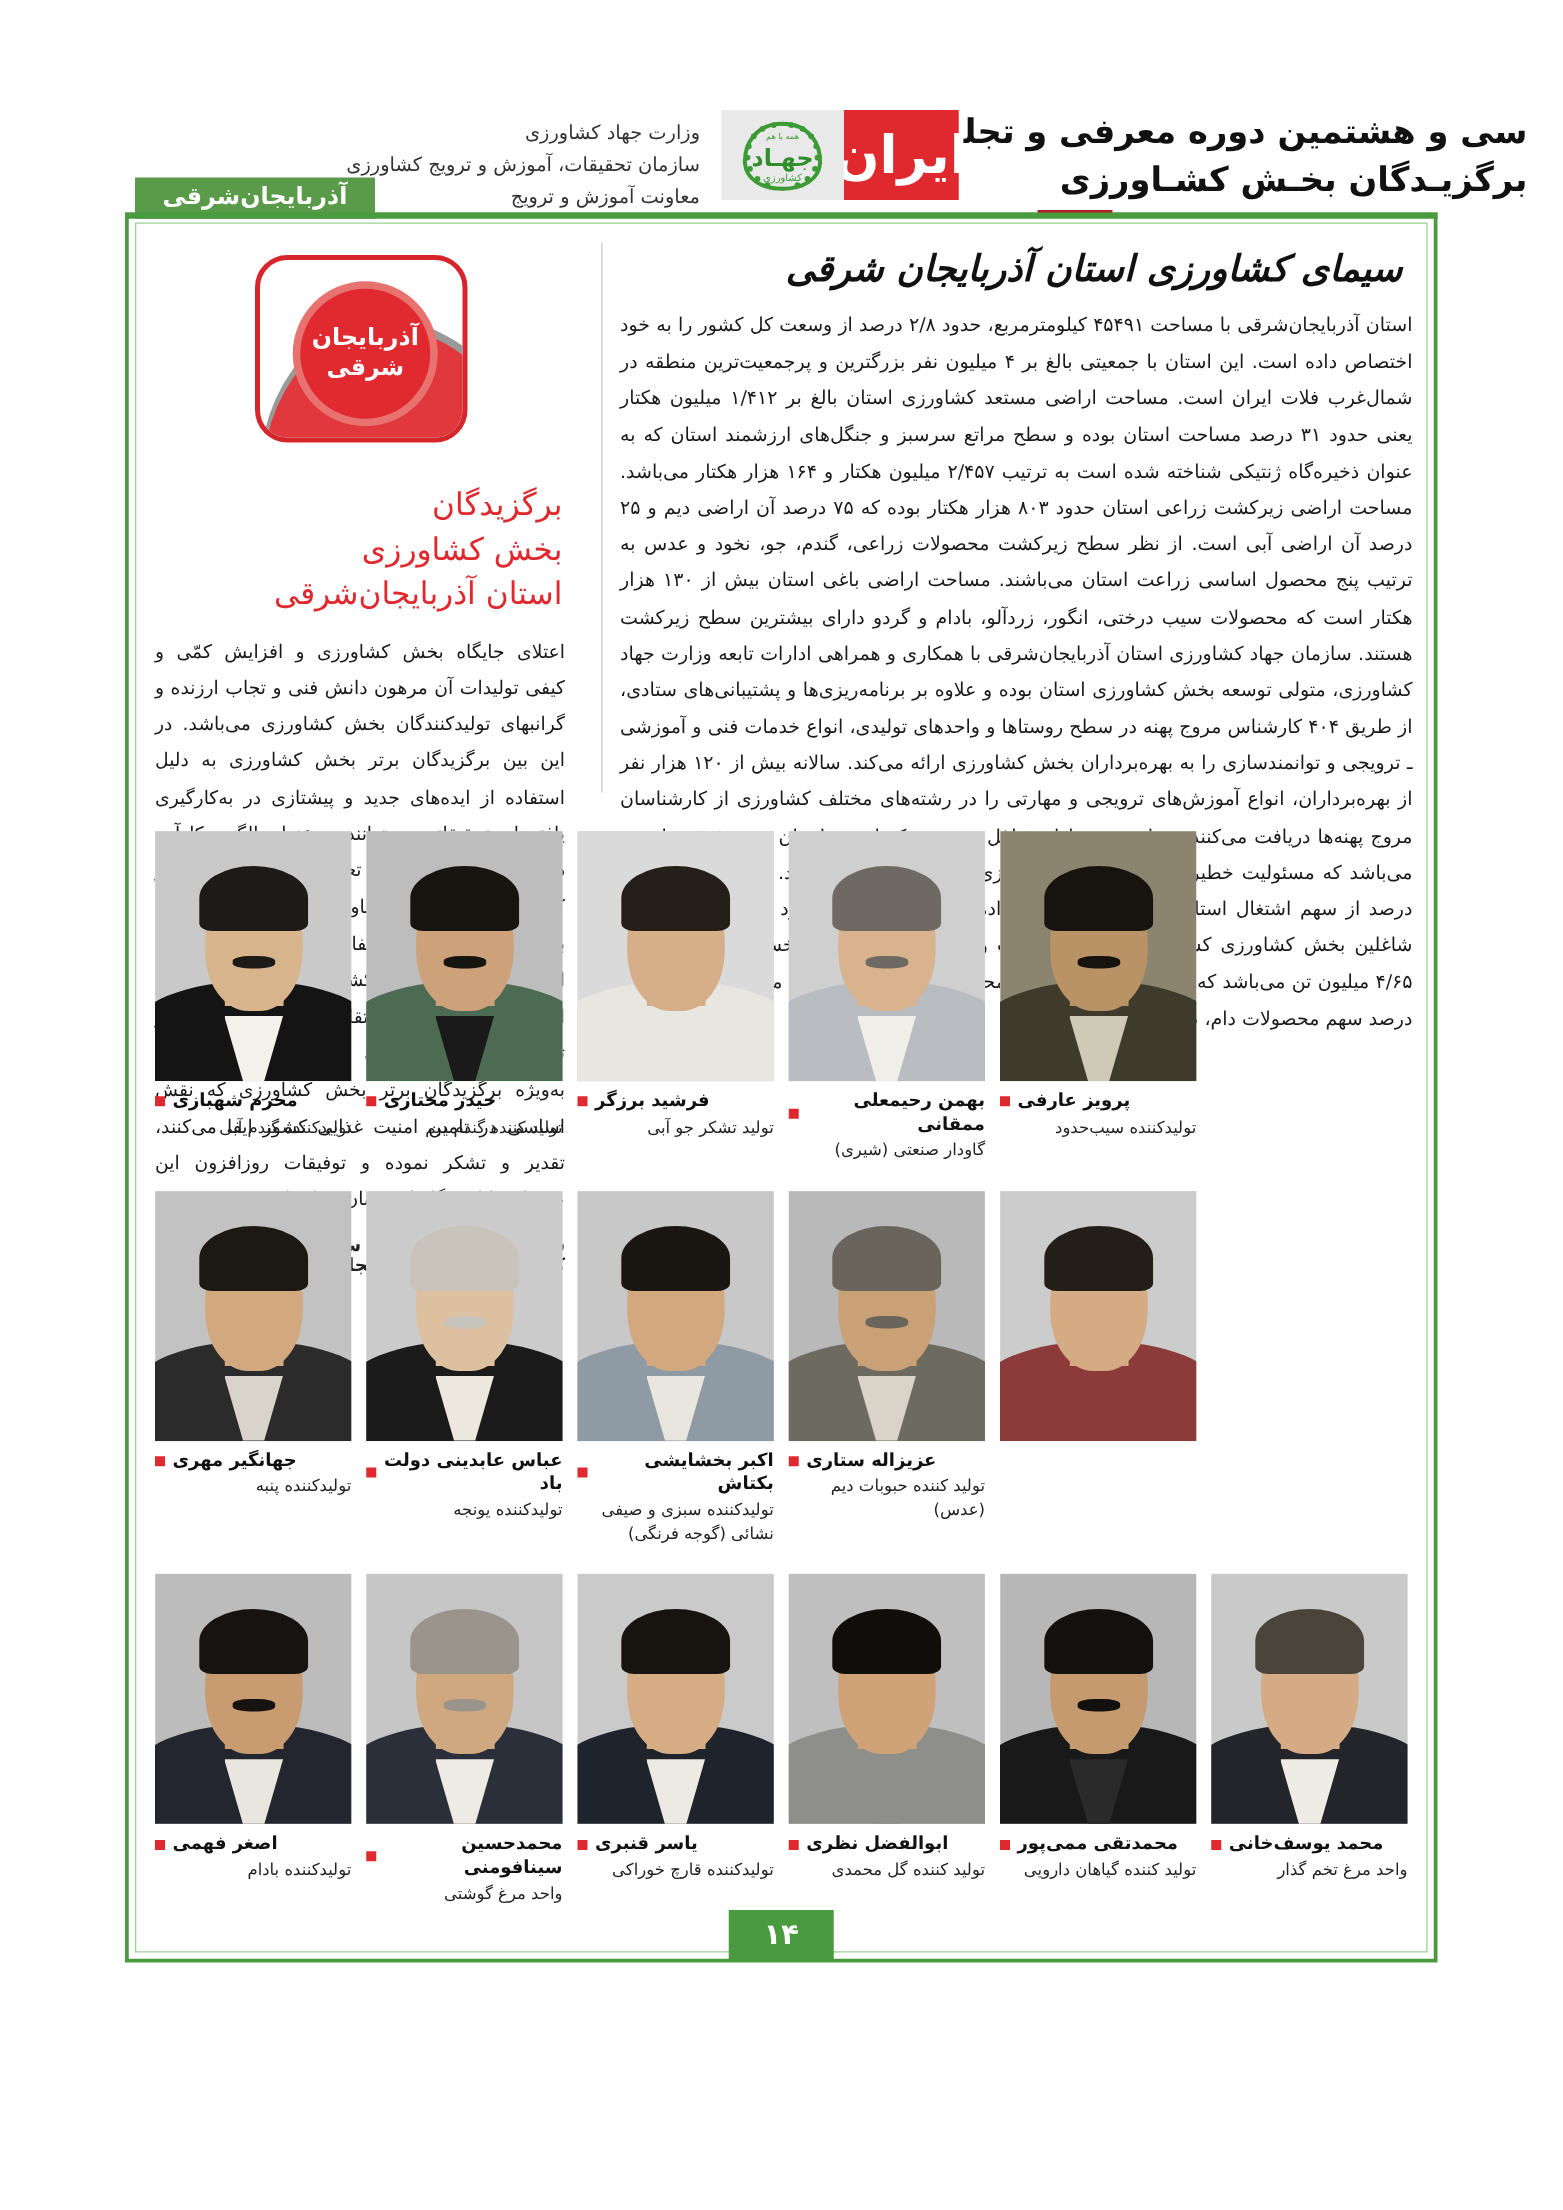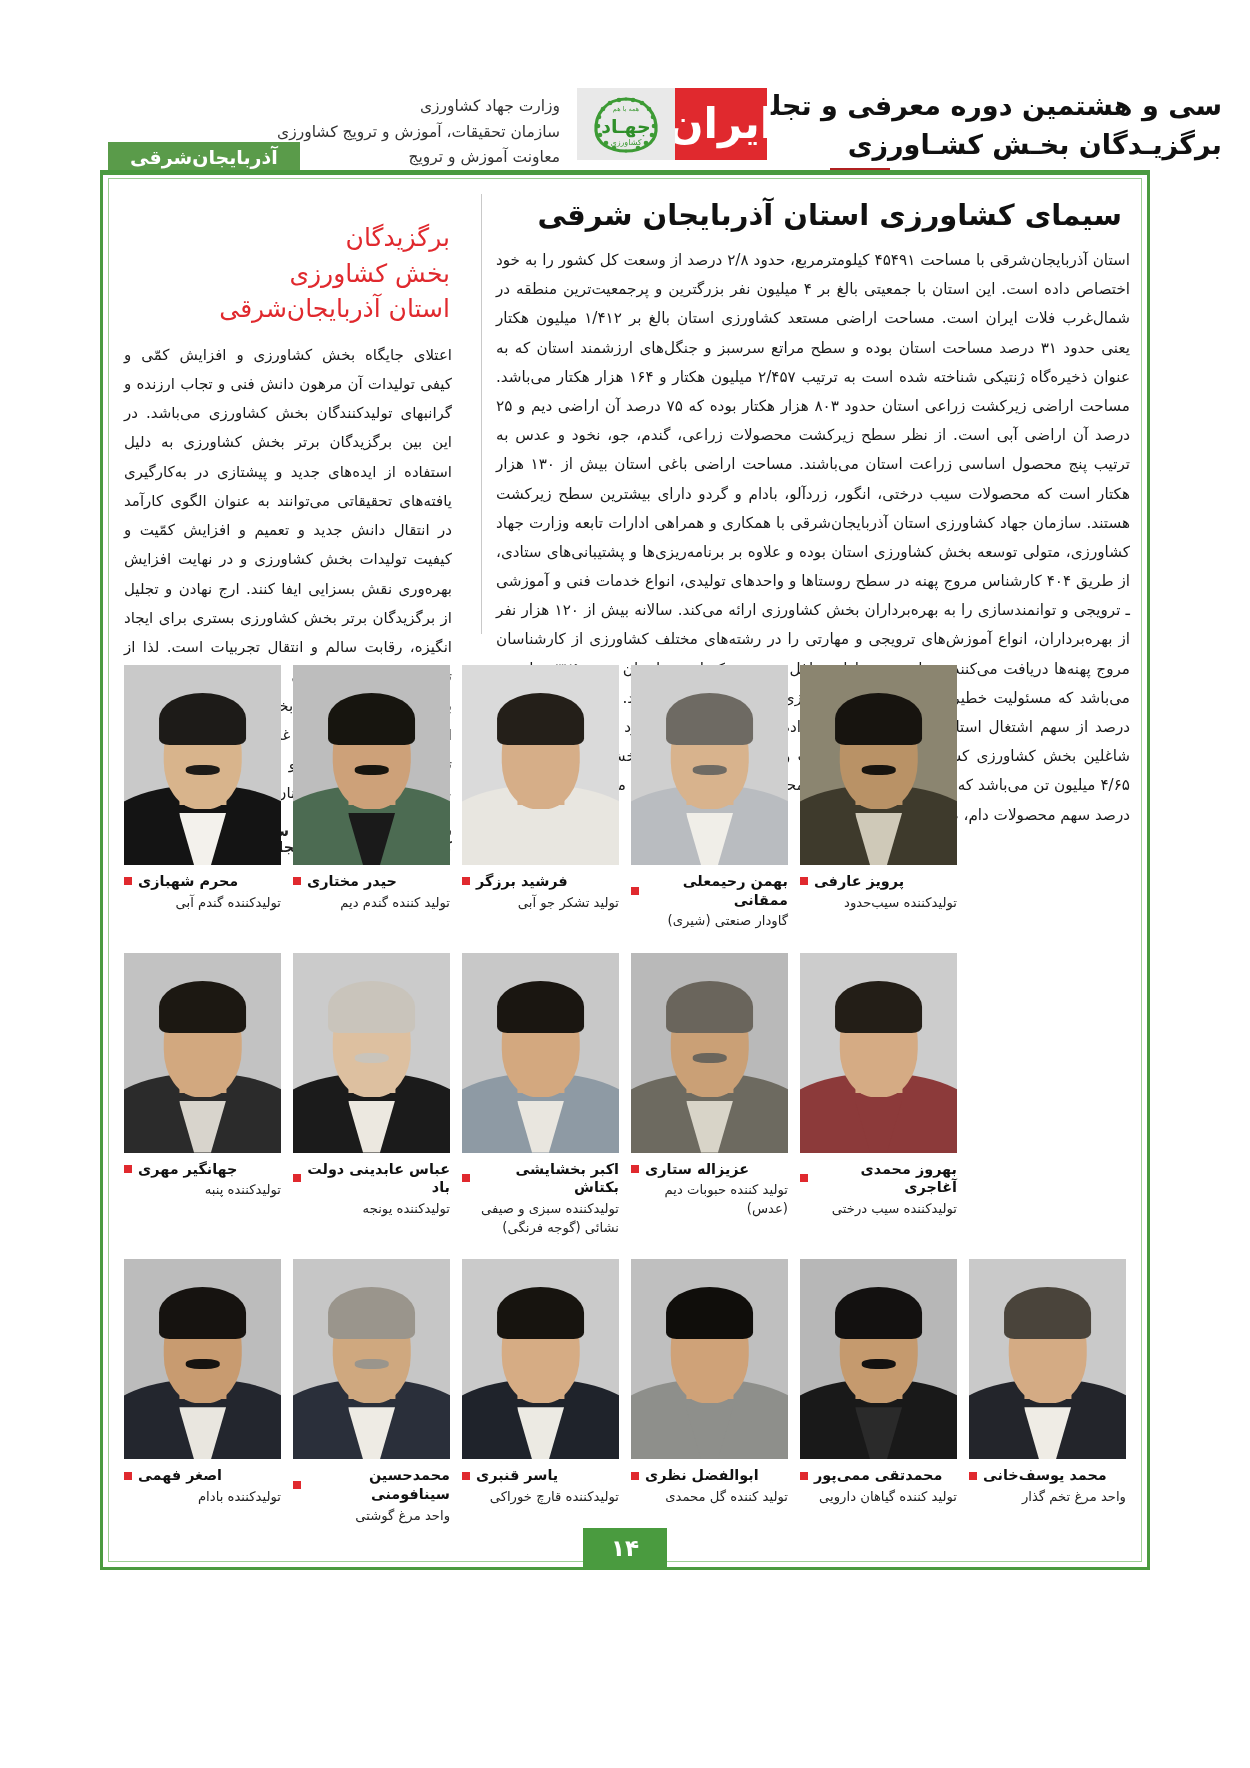--- a/index.html
+++ b/index.html
@@ -84,20 +84,21 @@
   }
 
   
   .article-col{
     position:absolute;right:0;top:0;width:640px;
   }
   .article-title{
     font-size:29px;font-weight:bold;color:#111;
     text-align:right;margin:8px 8px 14px 0;
     letter-spacing:-0.4px;
+    font-style:italic;
   }
   .article-body{
     font-size:15.2px;line-height:1.92;color:#1a1a1a;
     text-align:justify;
     direction:rtl;
     padding-left:6px;
   }
   .vdivider{
     position:absolute;right:648px;top:4px;width:1px;height:440px;background:#c9c9c9;
   }
@@ -272,20 +273,31 @@
 
   <div class="vdivider"></div>
 
   <div class="article-col">
     <div class="article-title">سیمای کشاورزی استان آذربایجان شرقی</div>
     <div class="article-body">استان آذربایجان‌شرقی با مساحت ۴۵۴۹۱ کیلومترمربع، حدود ۲/۸ درصد از وسعت کل کشور را به خود اختصاص داده است. این استان با جمعیتی بالغ بر ۴ میلیون نفر بزرگترین و پرجمعیت‌ترین منطقه در شمال‌غرب فلات ایران است. مساحت اراضی مستعد کشاورزی استان بالغ بر ۱/۴۱۲ میلیون هکتار یعنی حدود ۳۱ درصد مساحت استان بوده و سطح مراتع سرسبز و جنگل‌های ارزشمند استان که به عنوان ذخیره‌گاه ژنتیکی شناخته شده است به ترتیب ۲/۴۵۷ میلیون هکتار و ۱۶۴ هزار هکتار می‌باشد. مساحت اراضی زیرکشت زراعی استان حدود ۸۰۳ هزار هکتار بوده که ۷۵ درصد آن اراضی دیم و ۲۵ درصد آن اراضی آبی است. از نظر سطح زیرکشت محصولات زراعی، گندم، جو، نخود و عدس به ترتیب پنج محصول اساسی زراعت استان می‌باشند. مساحت اراضی باغی استان بیش از ۱۳۰ هزار هکتار است که محصولات سیب درختی، انگور، زردآلو، بادام و گردو دارای بیشترین سطح زیرکشت هستند. سازمان جهاد کشاورزی استان آذربایجان‌شرقی با همکاری و همراهی ادارات تابعه وزارت جهاد کشاورزی، متولی توسعه بخش کشاورزی استان بوده و علاوه بر برنامه‌ریزی‌ها و پشتیبانی‌های ستادی، از طریق ۴۰۴ کارشناس مروج پهنه در سطح روستاها و واحدهای تولیدی، انواع خدمات فنی و آموزشی ـ ترویجی و توانمندسازی را به بهره‌برداران بخش کشاورزی ارائه می‌کند. سالانه بیش از ۱۲۰ هزار نفر از بهره‌برداران، انواع آموزش‌های ترویجی و مهارتی را در رشته‌های مختلف کشاورزی از کارشناسان مروج پهنه‌ها دریافت می‌کنند. تعداد بهره‌برداران شاغل در بخش کشاورزی استان حدود ۳۷۵ هزار نفر می‌باشد که مسئولیت خطیر تولید محصولات کشاورزی استان را بر عهده دارند. این بخش حدود ۱۷ درصد از سهم اشتغال استان را به خود اختصاص داده است که این رقم حدود ۳ درصد از میانگین شاغلین بخش کشاورزی کشور بالاتر است. ظرفیت و پتانسیل کل تولیدات بخش کشاورزی استان ۴/۶۵ میلیون تن می‌باشد که از این مقدار، ۵۶ درصد محصولات زراعی، ۲۴ درصد محصولات باغی و ۲۰ درصد سهم محصولات دام، طیور و شیلات می‌باشد.</div>
   </div>
 
   <div class="intro-col">
 
+    <div class="badge-wrap">
+      <div class="badge-card">
+        <div class="badge-swoosh-grey"></div>
+        <div class="badge-swoosh"></div>
+        <div class="badge-circle-outer"></div>
+        <div class="badge-circle">
+          <span>آذربایجان</span>
+          <span>شرقی</span>
+        </div>
+      </div>
+    </div>
 
     <div class="intro-heading">
       <div>برگزیدگان</div>
       <div>بخش کشاورزی</div>
       <div>استان آذربایجان‌شرقی</div>
     </div>
 
     <div class="intro-body">اعتلای جایگاه بخش کشاورزی و افزایش کمّی و کیفی تولیدات آن مرهون دانش فنی و تجاب ارزنده و گرانبهای تولیدکنندگان بخش کشاورزی می‌باشد. در این بین برگزیدگان برتر بخش کشاورزی به دلیل استفاده از ایده‌های جدید و پیشتازی در به‌کارگیری یافته‌های تحقیقاتی می‌توانند به عنوان الگوی کارآمد در انتقال دانش جدید و تعمیم و افزایش کمّیت و کیفیت تولیدات بخش کشاورزی و در نهایت افزایش بهره‌وری نقش بسزایی ایفا کنند. ارج نهادن و تجلیل از برگزیدگان برتر بخش کشاورزی بستری برای ایجاد انگیزه، رقابت سالم و انتقال تجربیات است. لذا از تلاش‌های مجدانه تمامی فعالان بخش کشاورزی به‌ویژه برگزیدگان برتر بخش کشاورزی که نقش اساسی در تامین امنیت غذایی کشور ایفا می‌کنند، تقدیر و تشکر نموده و توفیقات روزافزون این عزیزان را از درگاه ایزد منان خواستارم.</div>
 
     <div class="signature">
@@ -460,27 +472,20 @@
       </div>
       <div class="cell">
         <div class="photo">
           <div class="p-bg" style="background:#cccccc"></div>
           <div class="p-body" style="background:#8c3a3a"></div>
           <div class="p-shirt" style="background:#8c3a3a"></div>
           <div class="p-neck" style="background:#d5ab84"></div>
           <div class="p-head" style="background:#d5ab84"></div>
           <div class="p-hair" style="background:#231e17"></div>
         </div>
-        <div class="caption">
-          <div class="cap-name">
-            <span class="cap-bullet" style="background: rgb(224, 41, 46);"></span>
-            <span>بهروز محمدی آغاجری</span>
-          </div>
-          <div class="cap-role">تولیدکننده سیب درختی</div>
-        </div>
       </div>
     </div>
     <div class="grid-row">
       <div class="cell">
         <div class="photo">
           <div class="p-bg" style="background:#bcbcbc"></div>
           <div class="p-body" style="background:#23262e"></div>
           <div class="p-shirt" style="background:#e9e6df"></div>
           <div class="p-neck" style="background:#c89b70"></div>
           <div class="p-head" style="background:#c89b70"></div>

